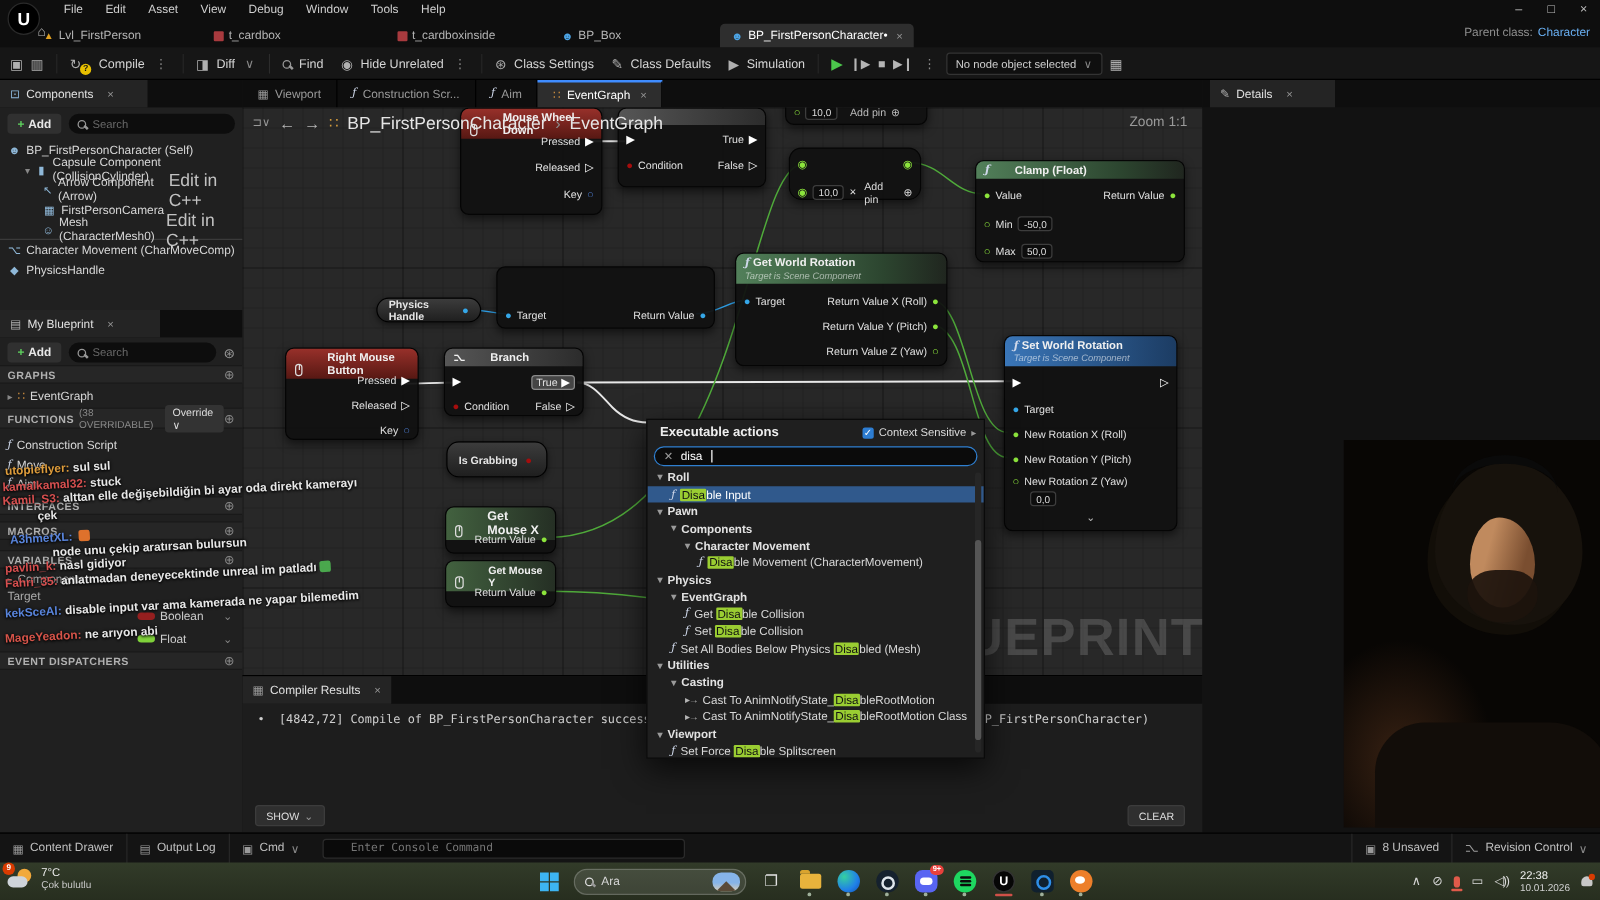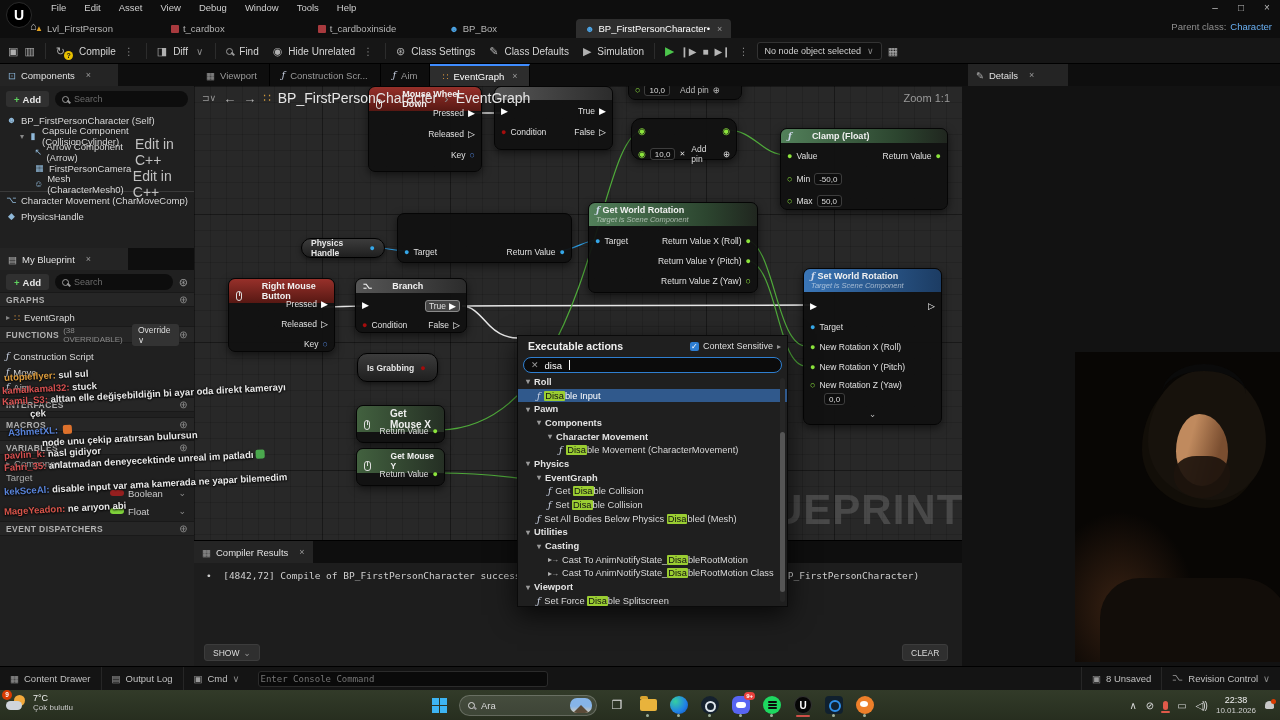--- a/index.html
+++ b/index.html
@@ -158,21 +158,21 @@
   #chat-layer{left:0;top:0;width:1280px;height:720px;z-index:40;pointer-events:none}
   .chatmsg{position:absolute;font-size:9.5px;font-weight:bold;color:#f2f2f2;white-space:nowrap;
     transform:rotate(-3deg);transform-origin:left center;
     text-shadow:0 0 3px #000,0 1px 2px #000;opacity:.95}
   .chatmsg .emote{display:inline-block;width:9px;height:9px;border-radius:2px;vertical-align:-1px;margin:0 2px}
   
   #statusbar{left:0;top:666px;width:1280px;height:24px;background:#141414;border-top:1px solid #000;
     display:flex;align-items:center;font-size:9.5px;color:#c0c0c0}
   #statusbar .sbi{display:flex;align-items:center;gap:5px;padding:0 10px;height:24px;border-right:1px solid #262626}
   #console-input{width:290px;height:16px;background:#0a0a0a;border:1px solid #2b2b2b;border-radius:3px;
-    color:#777;font-size:9px;padding:0 2px;margin-left:8px}
+    color:#777;font-size:9px;padding:0 22px;margin-left:8px}
   #sb-right{margin-left:auto;display:flex;align-items:center;height:24px}
   #sb-right .sbi{border-left:1px solid #262626;border-right:none}
   
   #taskbar{left:0;top:690px;width:1280px;height:30px;background:linear-gradient(180deg,#323b29,#272e1f)}
   #weather{left:6px;top:3px;display:flex;gap:7px;align-items:center}
   #w-ico{position:relative;width:20px;height:18px}
   #w-sun{position:absolute;left:8px;top:1px;width:11px;height:11px;border-radius:50%;background:#f2a93b}
   #w-cloud{position:absolute;left:0;top:7px;width:16px;height:9px;border-radius:6px;background:#cfd4da}
   #w-badge{position:absolute;left:-4px;top:-4px;width:10px;height:10px;border-radius:50%;background:#d83b01;
     color:#fff;font-size:6.5px;display:flex;align-items:center;justify-content:center;font-weight:bold}
@@ -204,21 +204,21 @@
   .sp-bars{width:9px;height:2px;background:#0b0b0b;border-radius:2px;box-shadow:0 3px 0 #0b0b0b,0 -3px 0 #0b0b0b}
   .ico-unreal{width:18px;height:18px;border-radius:50%;background:#060606;border:1px solid #333;color:#fff;
     font-weight:bold;font-size:10px;display:flex;align-items:center;justify-content:center}
   .ico-blueapp{width:18px;height:18px;border-radius:4px;background:#10202e;position:relative}
   .ico-blueapp:after{content:"";position:absolute;left:4px;top:4px;width:8px;height:8px;border:2px solid #2e8fe8;border-radius:50%}
   .ico-blender{width:18px;height:18px;border-radius:50%;background:#ed7f2a;position:relative}
   .ico-blender:after{content:"";position:absolute;left:4px;top:5px;width:8px;height:6px;background:#fff;border-radius:50%}
   #tray{right:6px;top:3px;display:flex;gap:9px;align-items:center;height:24px;color:#d8d8d8;font-size:10px}
   .mic{width:5px;height:9px;background:#e05a4a;border-radius:3px;position:relative}
   .mic:after{content:"";position:absolute;left:-2px;bottom:-3px;width:9px;height:2px;border-radius:1px;background:#e05a4a}
-  #clock{text-align:center;line-height:1.15}
+  #clock{text-align:left;line-height:1.15}
   #clock .t1{font-size:9px;color:#f0f0f0}
   #clock .t2{font-size:8px;color:#d0d0d0}
   .bell{width:9px;height:8px;background:#c8c8c8;border-radius:5px 5px 2px 2px;position:relative}
   .bell:after{content:"";position:absolute;right:-2px;top:-2px;width:5px;height:5px;border-radius:50%;background:#d83b01}
 </style>
 </head>
 <body>
 
 <div id="titlebar" class="abs"></div>
 <div id="ue-logo" class="abs">U</div>

